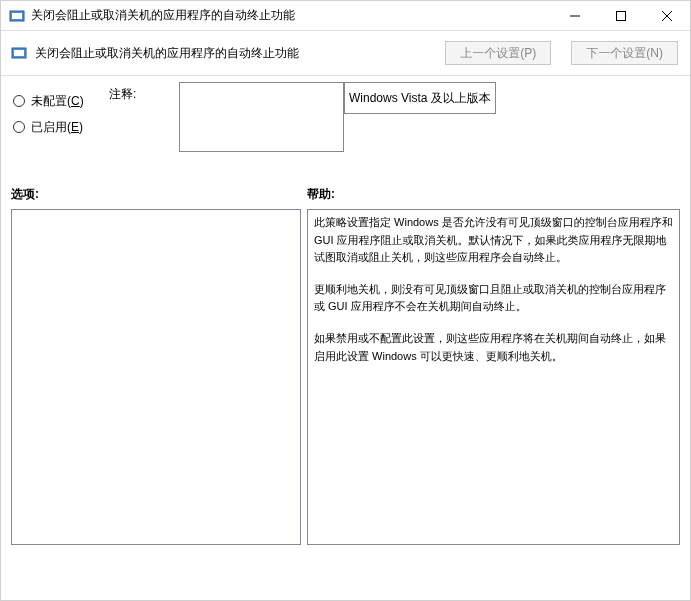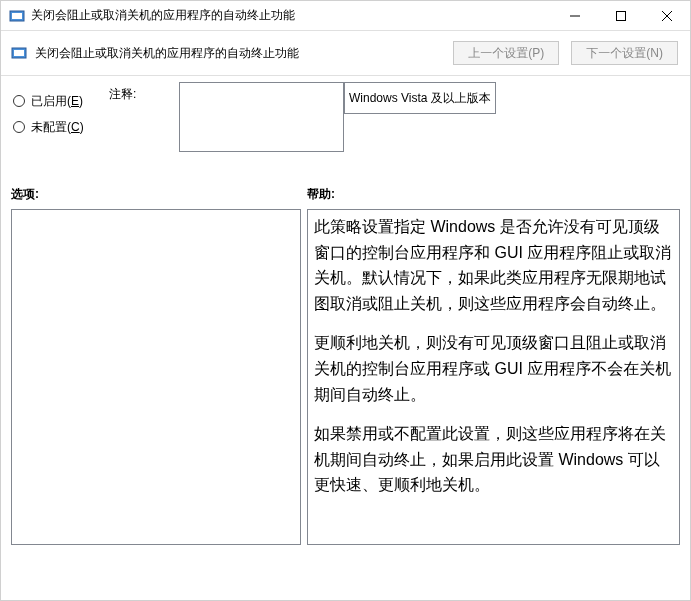--- a/index.html
+++ b/index.html
@@ -59,21 +59,21 @@
   .navbtn {
     height: 24px;
     padding: 0 14px;
     background: #f4f4f4;
     border: 1px solid #c8c8c8;
     color: #888;
     font-size: 12px;
     display: inline-flex;
     align-items: center;
     justify-content: center;
-    margin-left: 4px;
+    margin-left: 12px;
   }
   .divider {
     height: 1px;
     background: #e0e0e0;
     margin: 0 0 4px 0;
   }
   .config-row {
     display: flex;
     padding: 2px 10px 0 10px;
     gap: 8px;
@@ -153,21 +153,21 @@
   .panes {
     display: flex;
     padding: 0 10px 10px 10px;
     gap: 6px;
     height: 346px;
   }
   .pane {
     border: 1px solid #828790;
     background: #fff;
     overflow: auto;
-    font-size: 16px;
+    font-size: 11px;
     line-height: 1.6;
   }
   .pane.left {
     width: 290px;
   }
   .pane.right {
     flex: 1;
     padding: 4px 6px;
     color: #000;
   }
@@ -215,25 +215,25 @@
   <button class="navbtn">上一个设置(P)</button>
   <button class="navbtn">下一个设置(N)</button>
 </div>
 
 <div class="divider"></div>
 
 <div class="config-row">
   <div class="radio-col">
     <div class="radio-item">
       <span class="radio-circle"></span>
-      <span class="radio-label"><span>已启用(</span><span class="ul">E</span><span>)</span></span>
+      <span class="radio-label"><span>未配置(</span><span class="ul">C</span><span>)</span></span>
     </div>
     <div class="radio-item">
       <span class="radio-circle"></span>
-      <span class="radio-label"><span>未配置(</span><span class="ul">C</span><span>)</span></span>
+      <span class="radio-label"><span>已启用(</span><span class="ul">E</span><span>)</span></span>
     </div>
   </div>
   <div class="middle-col">
     <div class="middle-row">
       <div class="mlabel">注释:</div>
       <textarea class="comment-box" style=""></textarea>
     </div>
     <div class="middle-row">
       <div class="platform-box">
         <span>Windows Vista 及以上版本</span>

